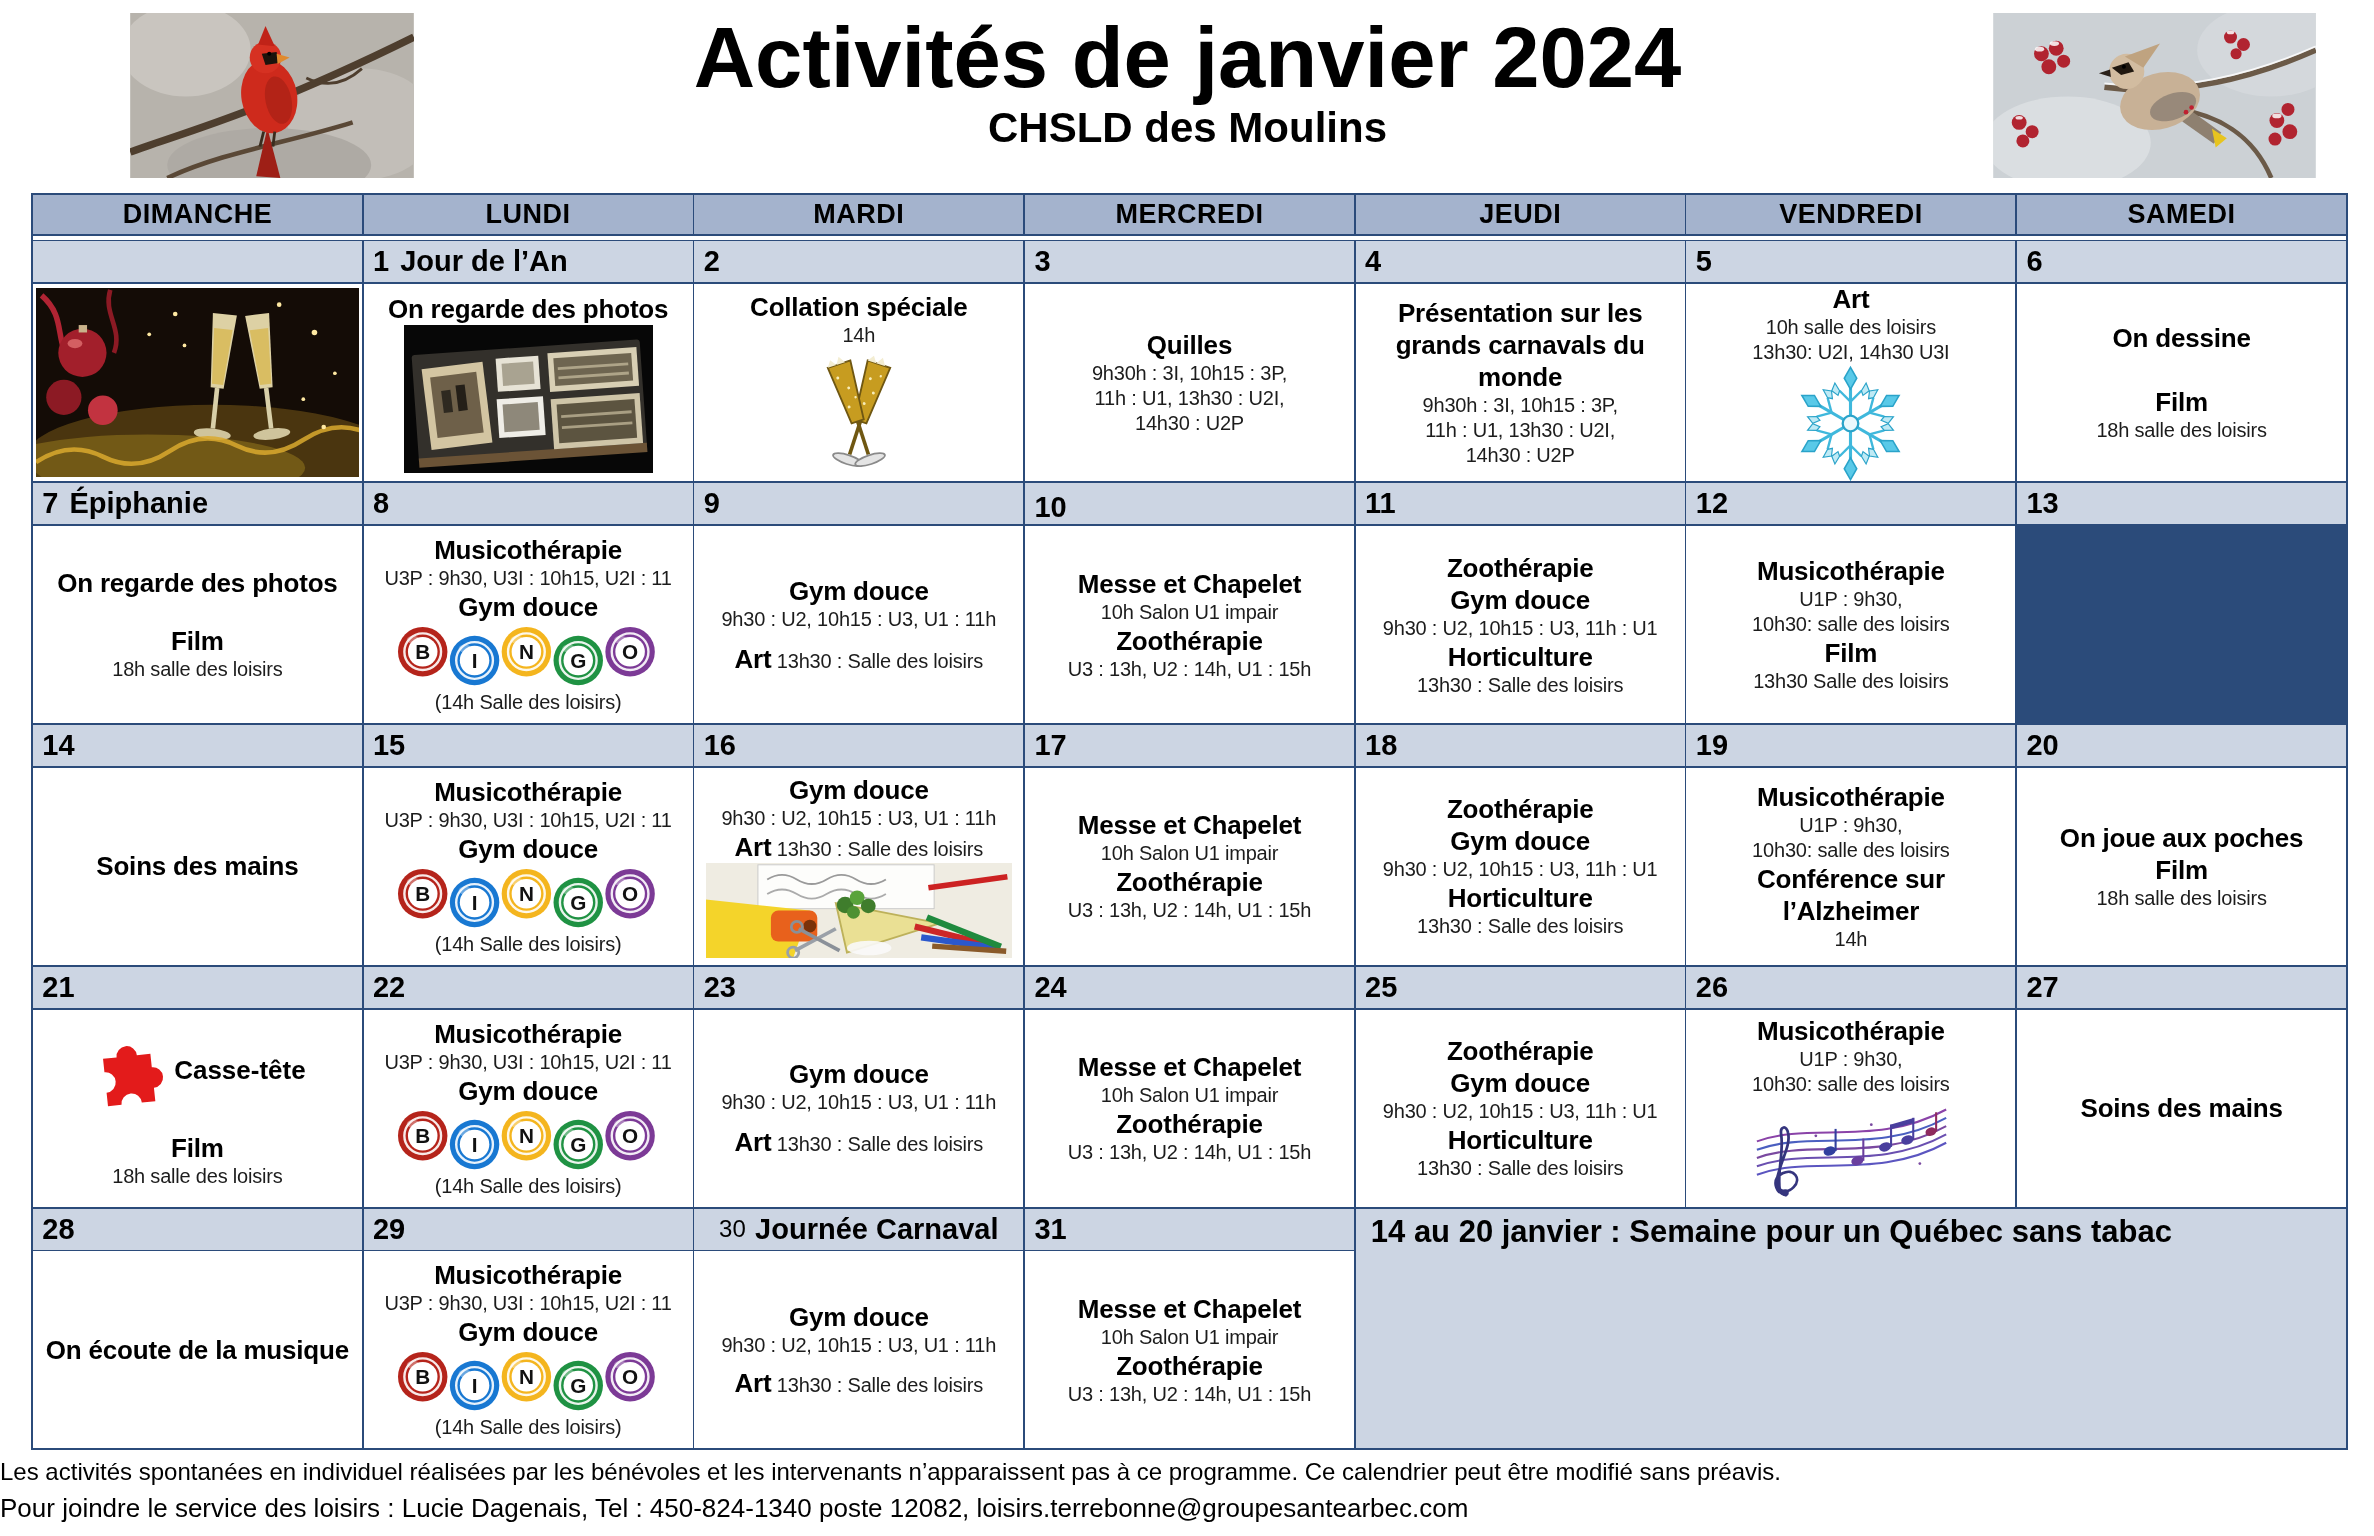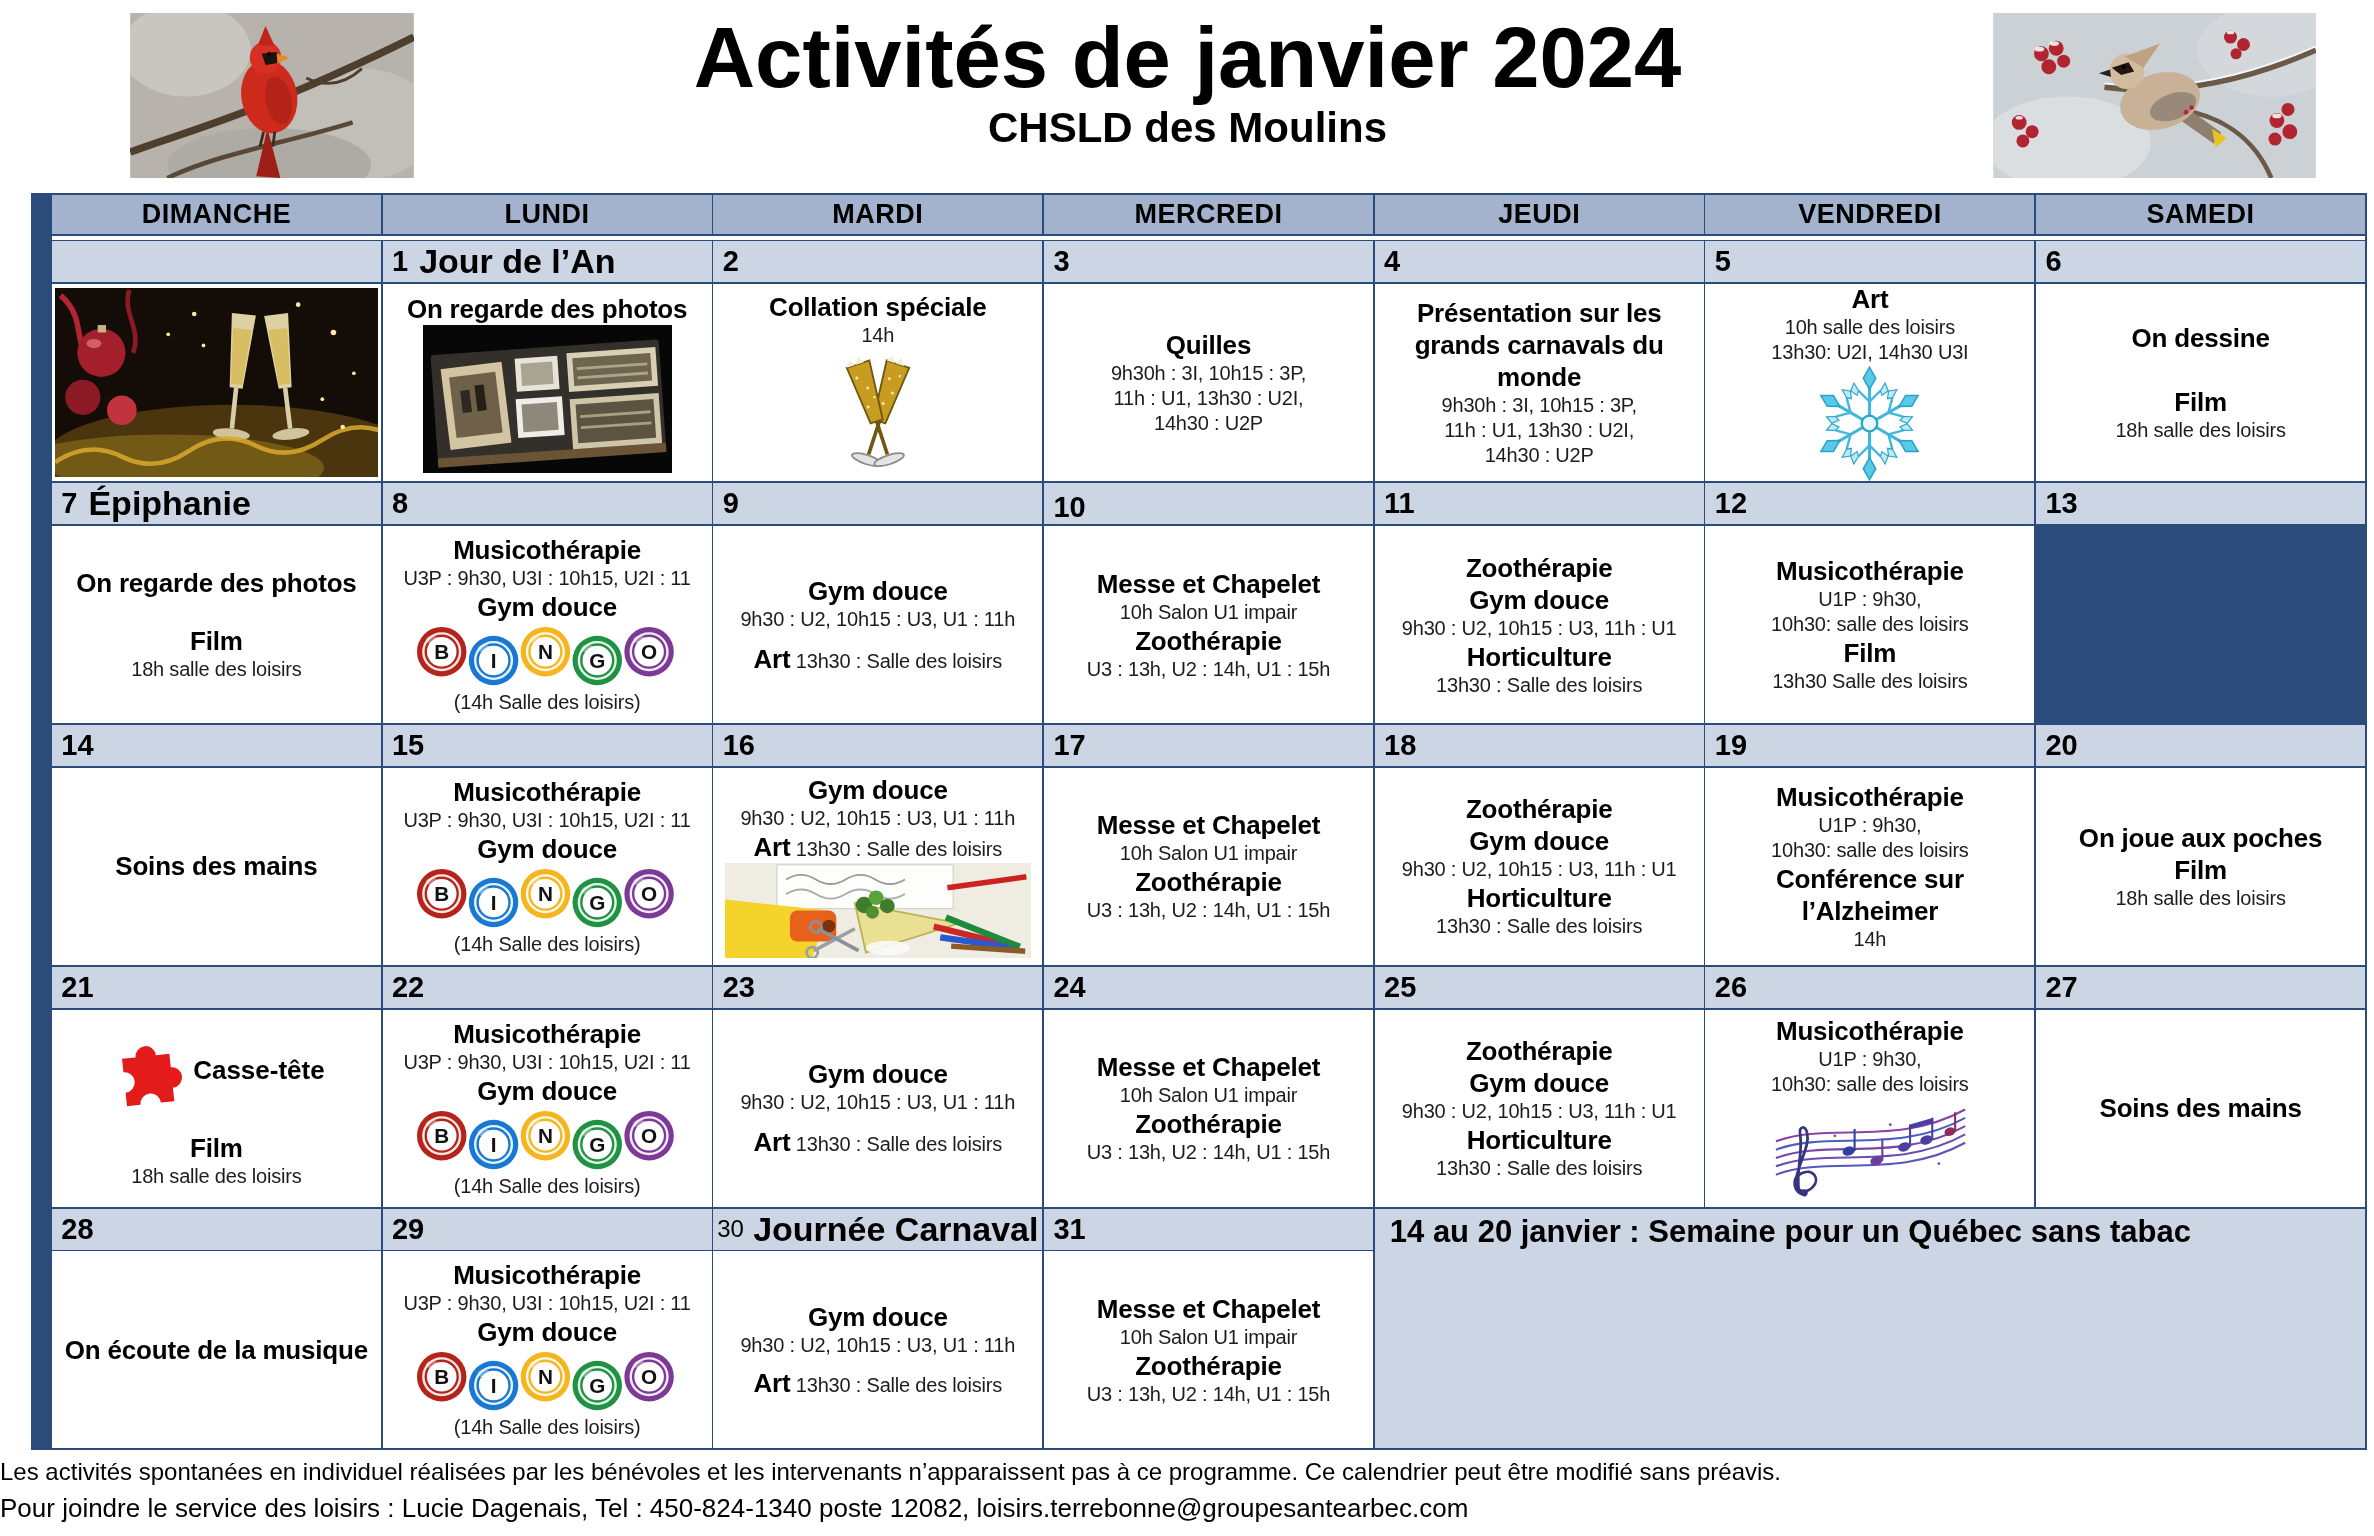--- a/index.html
+++ b/index.html
@@ -5,30 +5,30 @@
   html,body{margin:0;padding:0;background:#fff;}
   .page{width:2375px;height:1536px;position:relative;font-family:"Liberation Sans",sans-serif;color:#000;overflow:hidden;background:#fff;
         --line:#2b4b7a;--head-bg:#a4b3cd;--band-bg:#ccd5e3;--theme-bg:#ccd5e3;}
   .hdr{position:relative;height:187px;}
   .hdr-photo{position:absolute;top:13px;}
   .hdr-photo svg{display:block;}
   #cardinal{left:130px;}
   #waxwing{right:59px;}
   .title{text-align:center;font-size:85px;font-weight:bold;line-height:1.05;padding-top:13px;}
   .subtitle{text-align:center;font-size:42px;font-weight:bold;margin-top:1.9px;}
-  .cal{position:absolute;left:31px;top:193px;width:2313px;border:2.8px solid var(--line);background:var(--line);display:flex;flex-direction:column;gap:1.9px;padding-left:19px;}
+  .cal{position:absolute;left:31px;top:193px;width:2313px;border:2.8px solid var(--line);background:var(--line);display:flex;flex-direction:column;gap:1.9px;}
   .dh-row{display:grid;grid-template-columns:repeat(7,1fr);gap:1.9px;background:var(--line);}
   .dh{background:var(--head-bg);height:39px;display:flex;align-items:center;justify-content:center;font-weight:bold;font-size:27px;letter-spacing:0.5px;}
   .wgap{height:3.7px;background:#fff;}
   .week{display:grid;grid-template-columns:repeat(7,1fr);grid-template-rows:41px 197px;gap:1.9px;background:var(--line);}
   .band{background:var(--band-bg);display:flex;align-items:center;padding:0 9.3px;gap:11px;overflow:hidden;}
   .band.center{justify-content:center;gap:9.3px;}
   .num{font-weight:bold;font-size:29px;white-space:nowrap;}
   .num.plain{font-weight:normal;font-size:24px;}
-  .band-label{font-weight:bold;font-size:34px;white-space:nowrap;text-align:center;}
+  .band-label{font-weight:bold;font-size:29px;white-space:nowrap;text-align:center;}
   .cellc{background:#fff;display:flex;flex-direction:column;align-items:center;justify-content:center;padding:5.6px 3.7px;overflow:hidden;}
   .cellc.flush{padding:2.8px;}
   .line{text-align:center;max-width:319px;letter-spacing:-0.2px;}
   .seg-t{font-weight:bold;font-size:26px;line-height:32px;}
   .seg-s{font-size:20px;line-height:25px;color:#1c1c1c;}
   .imgwrap{display:flex;align-items:center;justify-content:center;flex:0 0 auto;}
   .imgwrap svg{width:100%;height:100%;display:block;}
   .imgline{display:flex;align-items:center;justify-content:center;}
   .spc{flex:0 0 auto;width:100%;}
   .theme{background:var(--theme-bg);padding:3.7px 15px 0 15px;display:flex;flex-direction:column;gap:11px;align-items:flex-start;}

